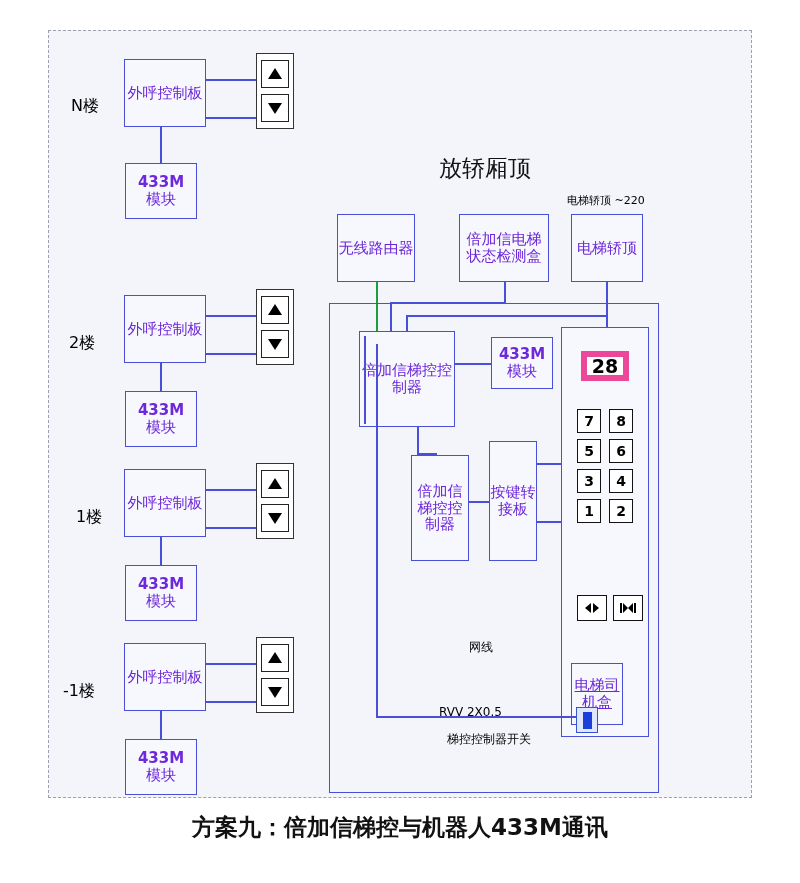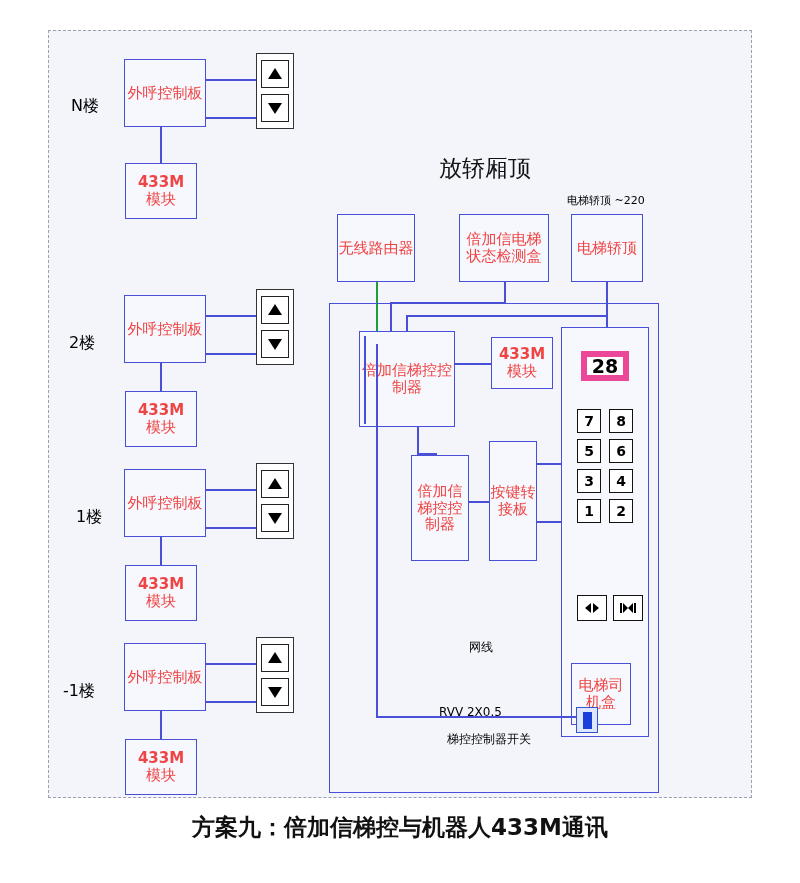--- a/index.html
+++ b/index.html
@@ -3,21 +3,21 @@
 <meta charset="utf-8">
 <style>
   html,body{margin:0;padding:0;background:#ffffff;}
   body{font-family:"DejaVu Sans","Liberation Sans",sans-serif;}
   #page{position:relative;width:800px;height:883px;background:#ffffff;overflow:hidden;}
 
   #canvas{position:absolute;left:48px;top:30px;width:704px;height:768px;
           background:#f3f5fa;border:1px dashed #9aa0b0;box-sizing:border-box;}
 
   .box{position:absolute;box-sizing:border-box;border:1px solid #4a4fd8;background:#f7f8fd;
-       color:#ef4444;display:flex;align-items:center;justify-content:center;text-align:center;
+       color:#6d28d9;display:flex;align-items:center;justify-content:center;text-align:center;
        line-height:1.12;font-size:15px;}
   .lbl{position:absolute;color:#000;font-size:16px;white-space:nowrap;}
   .line{position:absolute;background:#4a4fd8;}
   .line.h{height:2px;}
   .line.v{width:2px;}
   .line.green{background:#1f9d3a;}
 
   
   .btnpair{position:absolute;box-sizing:border-box;border:1px solid #333;background:#fff;
            width:38px;height:76px;display:flex;flex-direction:column;align-items:center;
@@ -241,21 +241,21 @@
     </div>
     <div class="doorbtn" style="left:564px;top:564px;">
       <svg width="20" height="14" viewBox="0 0 20 14">
         <rect x="2" y="2" width="2" height="10" fill="#000"></rect>
           <polygon points="5,2 5,12 10,7" fill="#000"></polygon>
         <rect x="16" y="2" width="2" height="10" fill="#000"></rect>
           <polygon points="15,2 15,12 10,7" fill="#000"></polygon>
       </svg>
     </div>
 
-    <div class="box" style="left:522px;top:632px;width:60px;height:62px;">
+    <div class="box" style="left:522px;top:632px;width:52px;height:62px;text-decoration:underline;">
       <span>电梯司机盒</span>
     </div>
 
     <div class="lbl small" style="left:420px;top:608px;">网线</div>
     <div class="line v" style="left:327px;top:313px;height:374px;"></div>
     <div class="line h" style="left:327px;top:685px;width:208px;"></div>
 
     <div class="switch" style="left:527px;top:676px;">
         <i></i>
       </div>

